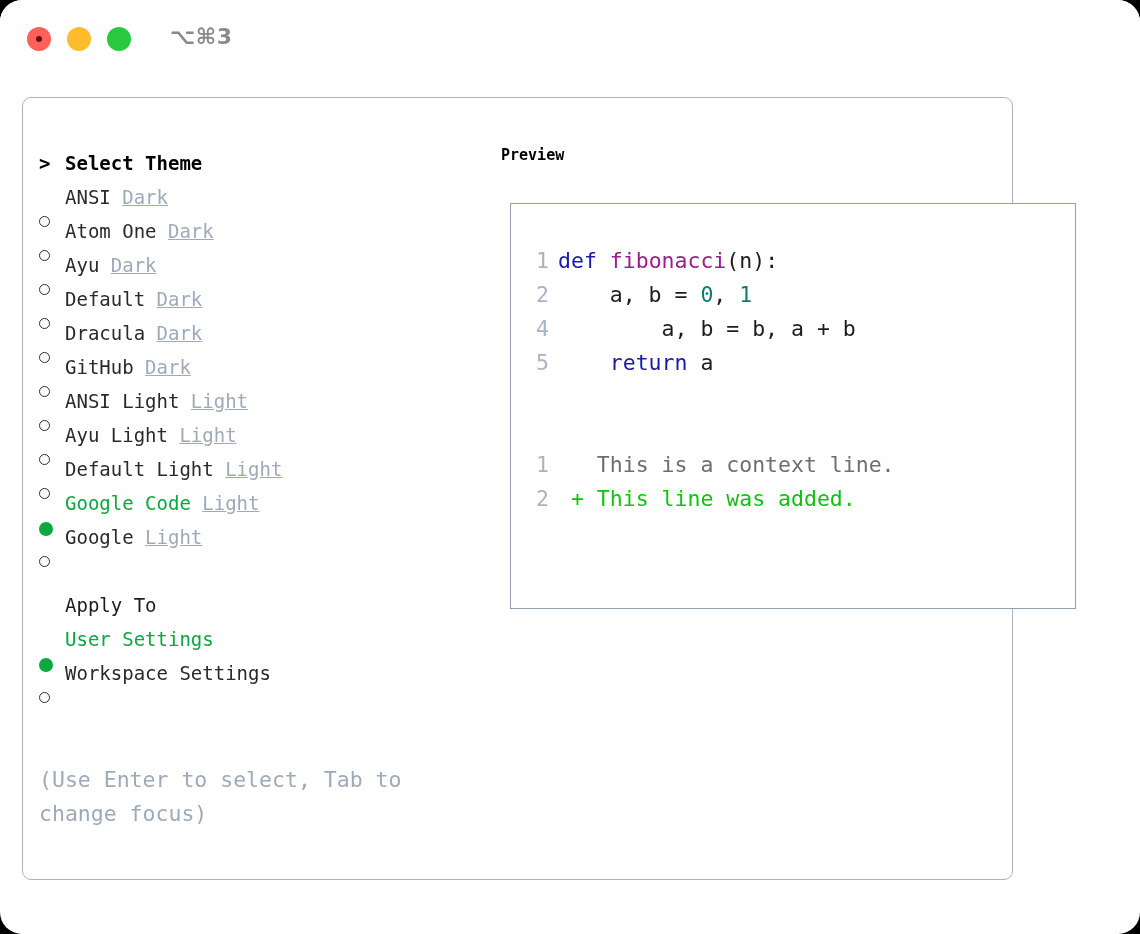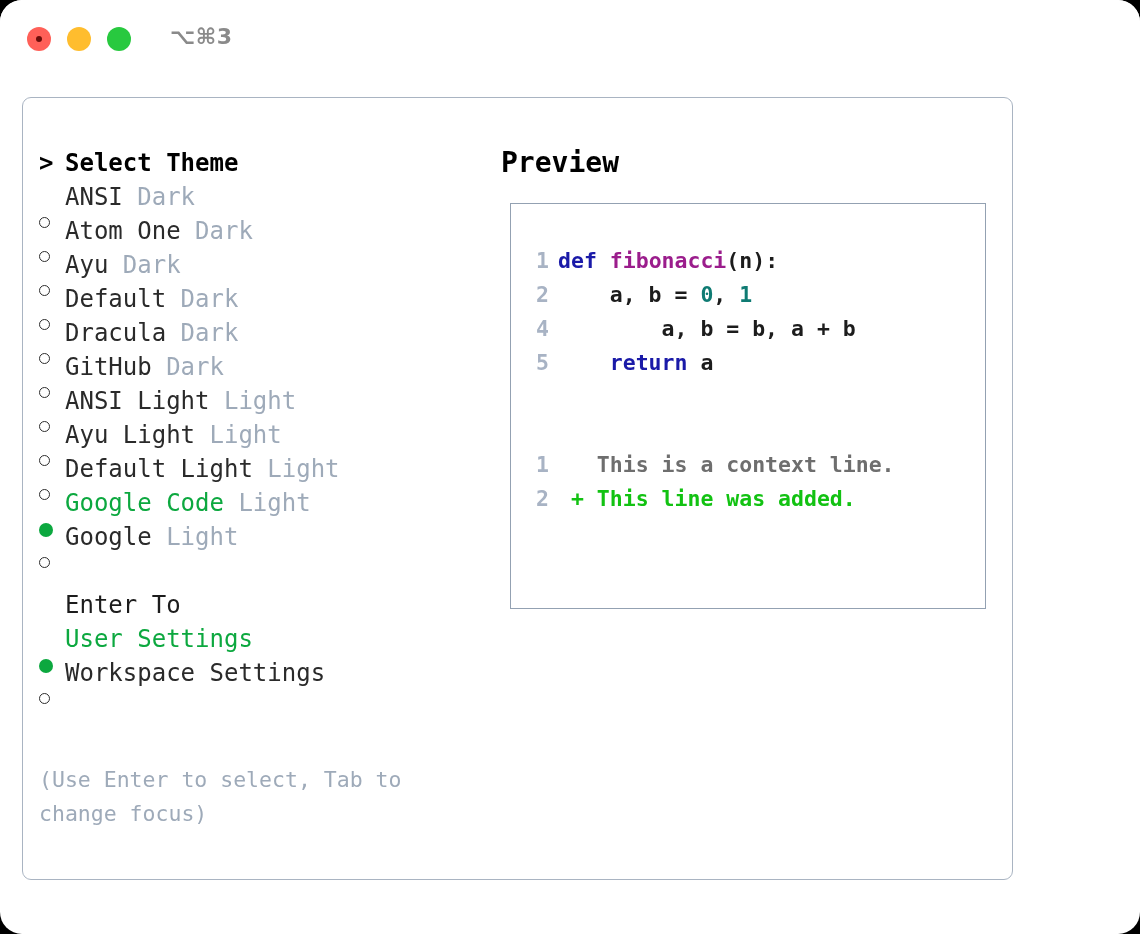--- a/index.html
+++ b/index.html
@@ -66,21 +66,21 @@
 
   
   #left-col {
     position: absolute;
     left: 16px; top: 48px;
     width: 440px;
   }
   .row {
     height: 34px;
     line-height: 34px;
-    font-size: 24px;
+    font-size: 19px;
     white-space: pre;
     color: #1C1C1C;
   }
   .hdr {
     font-weight: 700;
     color: #000000;
   }
   .marker {
     display: inline-block;
     width: 26px;
@@ -100,52 +100,51 @@
   }
   .bullet-full {
     position: absolute;
     left: 0; top: 12px;
     width: 14px; height: 14px;
     border-radius: 50%;
     background: #0CA83F;
   }
   .name-default { color: #2A2A2A; }
   .name-selected { color: #0CA83F; }
-  .tag { color: #9EAAB9; }
+  .tag { color: #9EAAB9; text-decoration: underline; }
 
   #apply-header {
     margin-top: 34px;
   }
 
   #hint {
     position: absolute;
     left: 16px; top: 665px;
     width: 430px;
     font-size: 21.5px;
     line-height: 34px;
     color: #9EAAB9;
     white-space: pre-wrap;
   }
 
   
   #preview-title {
     position: absolute;
     left: 478px; top: 48px;
-    font-size: 28px;
+    font-size: 15px;
     font-weight: 700;
     color: #000000;
     white-space: pre;
   }
   #preview-box {
     position: absolute;
     left: 487px; top: 105px;
-    width: 476px; height: 406px;
+    width: 566px; height: 406px;
     border: 1.6px solid #93A1B2;
     background: #ffffff;
-    font-weight: bold;
   }
   .code-area {
     position: absolute;
     left: 10px; top: 40px;
     width: 456px;
   }
   .cline {
     height: 34px;
     line-height: 34px;
     font-size: 21.5px;
@@ -195,21 +194,21 @@
           <div class="row"><span class="marker-dot"><span class="bullet-empty"></span></span><span class="name-default">Default</span><span class="plain"> </span><span class="tag">Dark</span></div>
           <div class="row"><span class="marker-dot"><span class="bullet-empty"></span></span><span class="name-default">Dracula</span><span class="plain"> </span><span class="tag">Dark</span></div>
           <div class="row"><span class="marker-dot"><span class="bullet-empty"></span></span><span class="name-default">GitHub</span><span class="plain"> </span><span class="tag">Dark</span></div>
           <div class="row"><span class="marker-dot"><span class="bullet-empty"></span></span><span class="name-default">ANSI Light</span><span class="plain"> </span><span class="tag">Light</span></div>
           <div class="row"><span class="marker-dot"><span class="bullet-empty"></span></span><span class="name-default">Ayu Light</span><span class="plain"> </span><span class="tag">Light</span></div>
           <div class="row"><span class="marker-dot"><span class="bullet-empty"></span></span><span class="name-default">Default Light</span><span class="plain"> </span><span class="tag">Light</span></div>
           <div class="row"><span class="marker-dot"><span class="bullet-full"></span></span><span class="name-selected">Google Code</span><span class="plain"> </span><span class="tag">Light</span></div>
           <div class="row"><span class="marker-dot"><span class="bullet-empty"></span></span><span class="name-default">Google</span><span class="plain"> </span><span class="tag">Light</span></div>
         </div>
 
-      <div class="row" id="apply-header"><span class="marker"></span><span>Enter To</span></div>
+      <div class="row" id="apply-header"><span class="marker"></span><span>Apply To</span></div>
 
       <div id="apply-list">
           <div class="row"><span class="marker-dot"><span class="bullet-full"></span></span><span class="name-selected">User Settings</span></div>
           <div class="row"><span class="marker-dot"><span class="bullet-empty"></span></span><span class="name-default">Workspace Settings</span></div>
         </div>
     </div>
 
     <div id="hint">(Use Enter to select, Tab to change focus)</div>
 
     <div id="preview-title">Preview</div>

